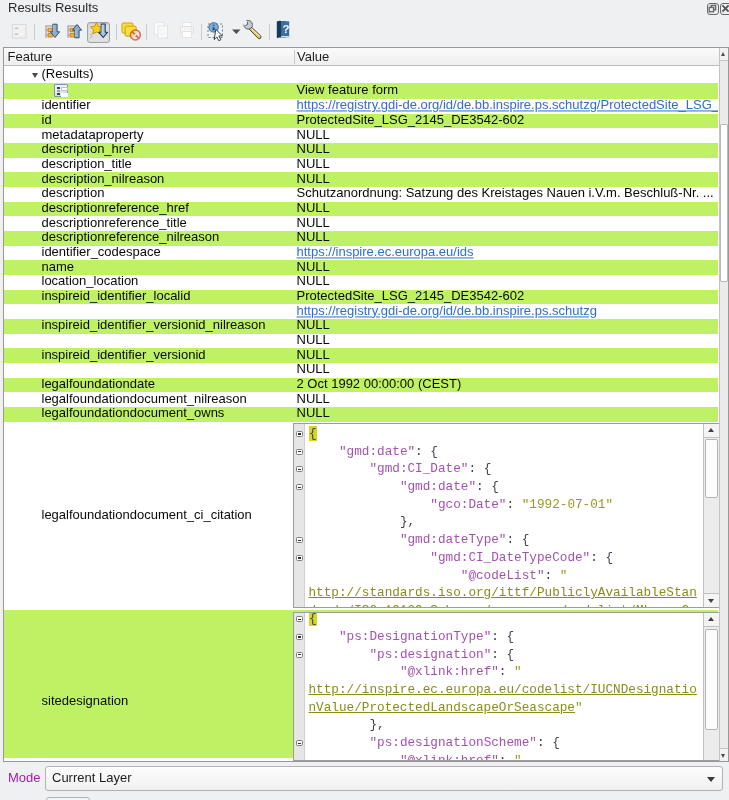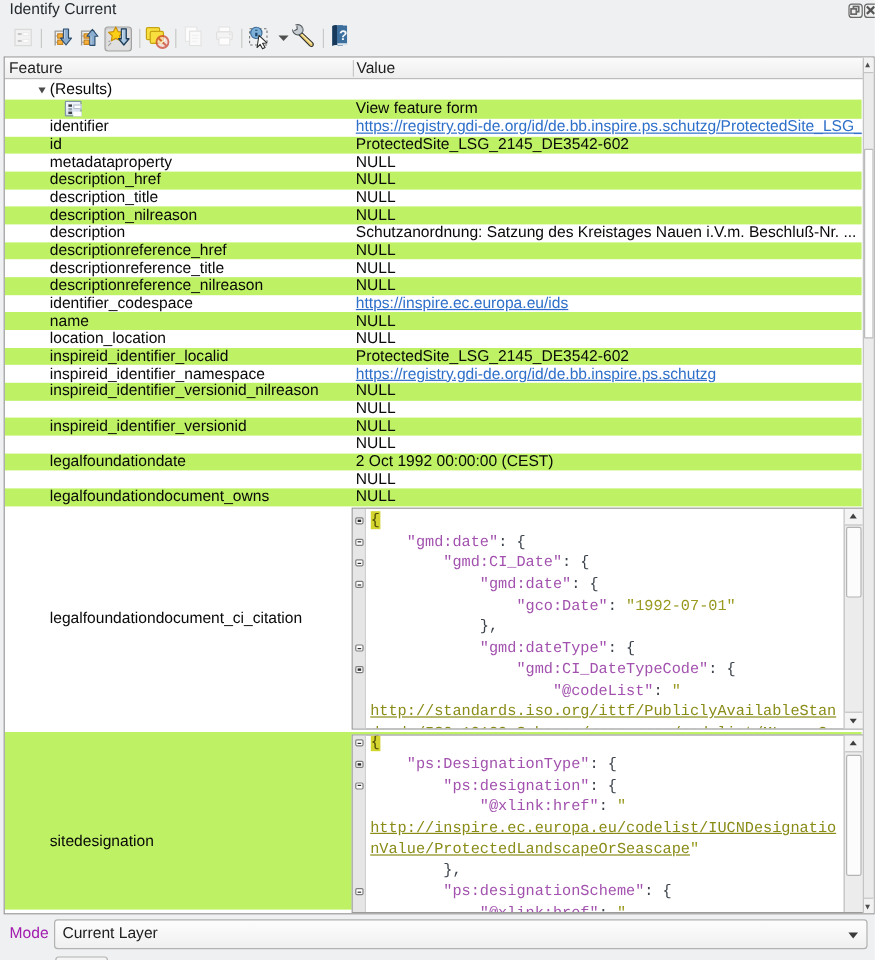--- a/index.html
+++ b/index.html
@@ -51,21 +51,21 @@
 .tri-d{position:absolute;left:4px;top:5px;width:0;height:0;border:3.5px solid transparent;border-top:4.5px solid #3f3f3f;border-bottom:none}
 
 .modelab{position:absolute;left:8px;top:770px;font-size:13px;color:#a21caf}
 .combo{position:absolute;left:45px;top:766px;width:678px;height:25px;border:1px solid #b2b2b2;border-radius:3px;background:linear-gradient(#fdfdfd,#f0f0f0)}
 .combo .ctext{position:absolute;left:6px;top:3px;font-size:13px;color:#1c1c1c}
 .combo .carrow{position:absolute;right:7px;top:10px;width:0;height:0;border:4.2px solid transparent;border-top:5px solid #3a3a3a;border-bottom:none}
 .sliver{position:absolute;left:46px;top:797px;width:44px;height:6px;border:1px solid #b2b2b2;border-radius:3px 3px 0 0;background:#f4f4f4}
 .dockbtn{position:absolute;top:3px;width:12px;height:12px;border:1.6px solid #686868;border-radius:3px}
 </style></head>
 <body>
-<div class="title">Identify Current</div>
+<div class="title">Results Results</div>
 <div class="dockbtn" style="left:706.5px">
 <svg width="9" height="9" style="position:absolute;left:0px;top:0px" viewBox="0 0 9 9">
       <rect x="3.2" y="1.4" width="4.4" height="4.4" fill="none" stroke="#686868" stroke-width="1.4"></rect>
       <rect x="1.2" y="3.4" width="4.4" height="4.4" fill="#efefef" stroke="#686868" stroke-width="1.4"></rect>
     </svg>
 </div>
 <div class="dockbtn" style="left:719.5px">
 <svg width="9" height="9" style="position:absolute;left:0;top:0" viewBox="0 0 9 9">
       <path d="M1.4 1.4 L7.6 7.6 M7.6 1.4 L1.4 7.6" stroke="#555" stroke-width="1.9"></path>
     </svg>
@@ -228,21 +228,20 @@
     </div>
 <div class="row" style="top:226.92px;height:14.66px">
       <span class="lab">location_location</span>
       <span class="val">NULL</span>
     </div>
 <div class="row stripe" style="top:241.58px;height:14.66px">
       <span class="lab">inspireid_identifier_localid</span>
       <span class="val">ProtectedSite_LSG_2145_DE3542-602</span>
     </div>
 <div class="row" style="top:256.24px;height:14.66px">
-      <span class="lab">inspireid_identifier_namespace</span>
       <span class="val link">https://registry.gdi-de.org/id/de.bb.inspire.ps.schutzg</span>
     </div>
 <div class="row stripe" style="top:270.90px;height:14.66px">
       <span class="lab">inspireid_identifier_versionid_nilreason</span>
       <span class="val">NULL</span>
     </div>
 <div class="row" style="top:285.56px;height:14.66px">
       <span class="val">NULL</span>
     </div>
 <div class="row stripe" style="top:300.22px;height:14.66px">
@@ -250,20 +249,21 @@
       <span class="val">NULL</span>
     </div>
 <div class="row" style="top:314.88px;height:14.66px">
       <span class="val">NULL</span>
     </div>
 <div class="row stripe" style="top:329.54px;height:14.66px">
       <span class="lab">legalfoundationdate</span>
       <span class="val">2 Oct 1992 00:00:00 (CEST)</span>
     </div>
 <div class="row" style="top:344.20px;height:14.66px">
+      <span class="lab">legalfoundationdocument_nilreason</span>
       <span class="val">NULL</span>
     </div>
 <div class="row stripe" style="top:358.86px;height:14.66px">
       <span class="lab">legalfoundationdocument_owns</span>
       <span class="val">NULL</span>
     </div>
 <div class="row" style="top:373.52px;height:188.48px">
       <span class="lab labmid">legalfoundationdocument_ci_citation</span>
     </div>
 <div class="row stripe" style="top:562.00px;height:148.00px">

